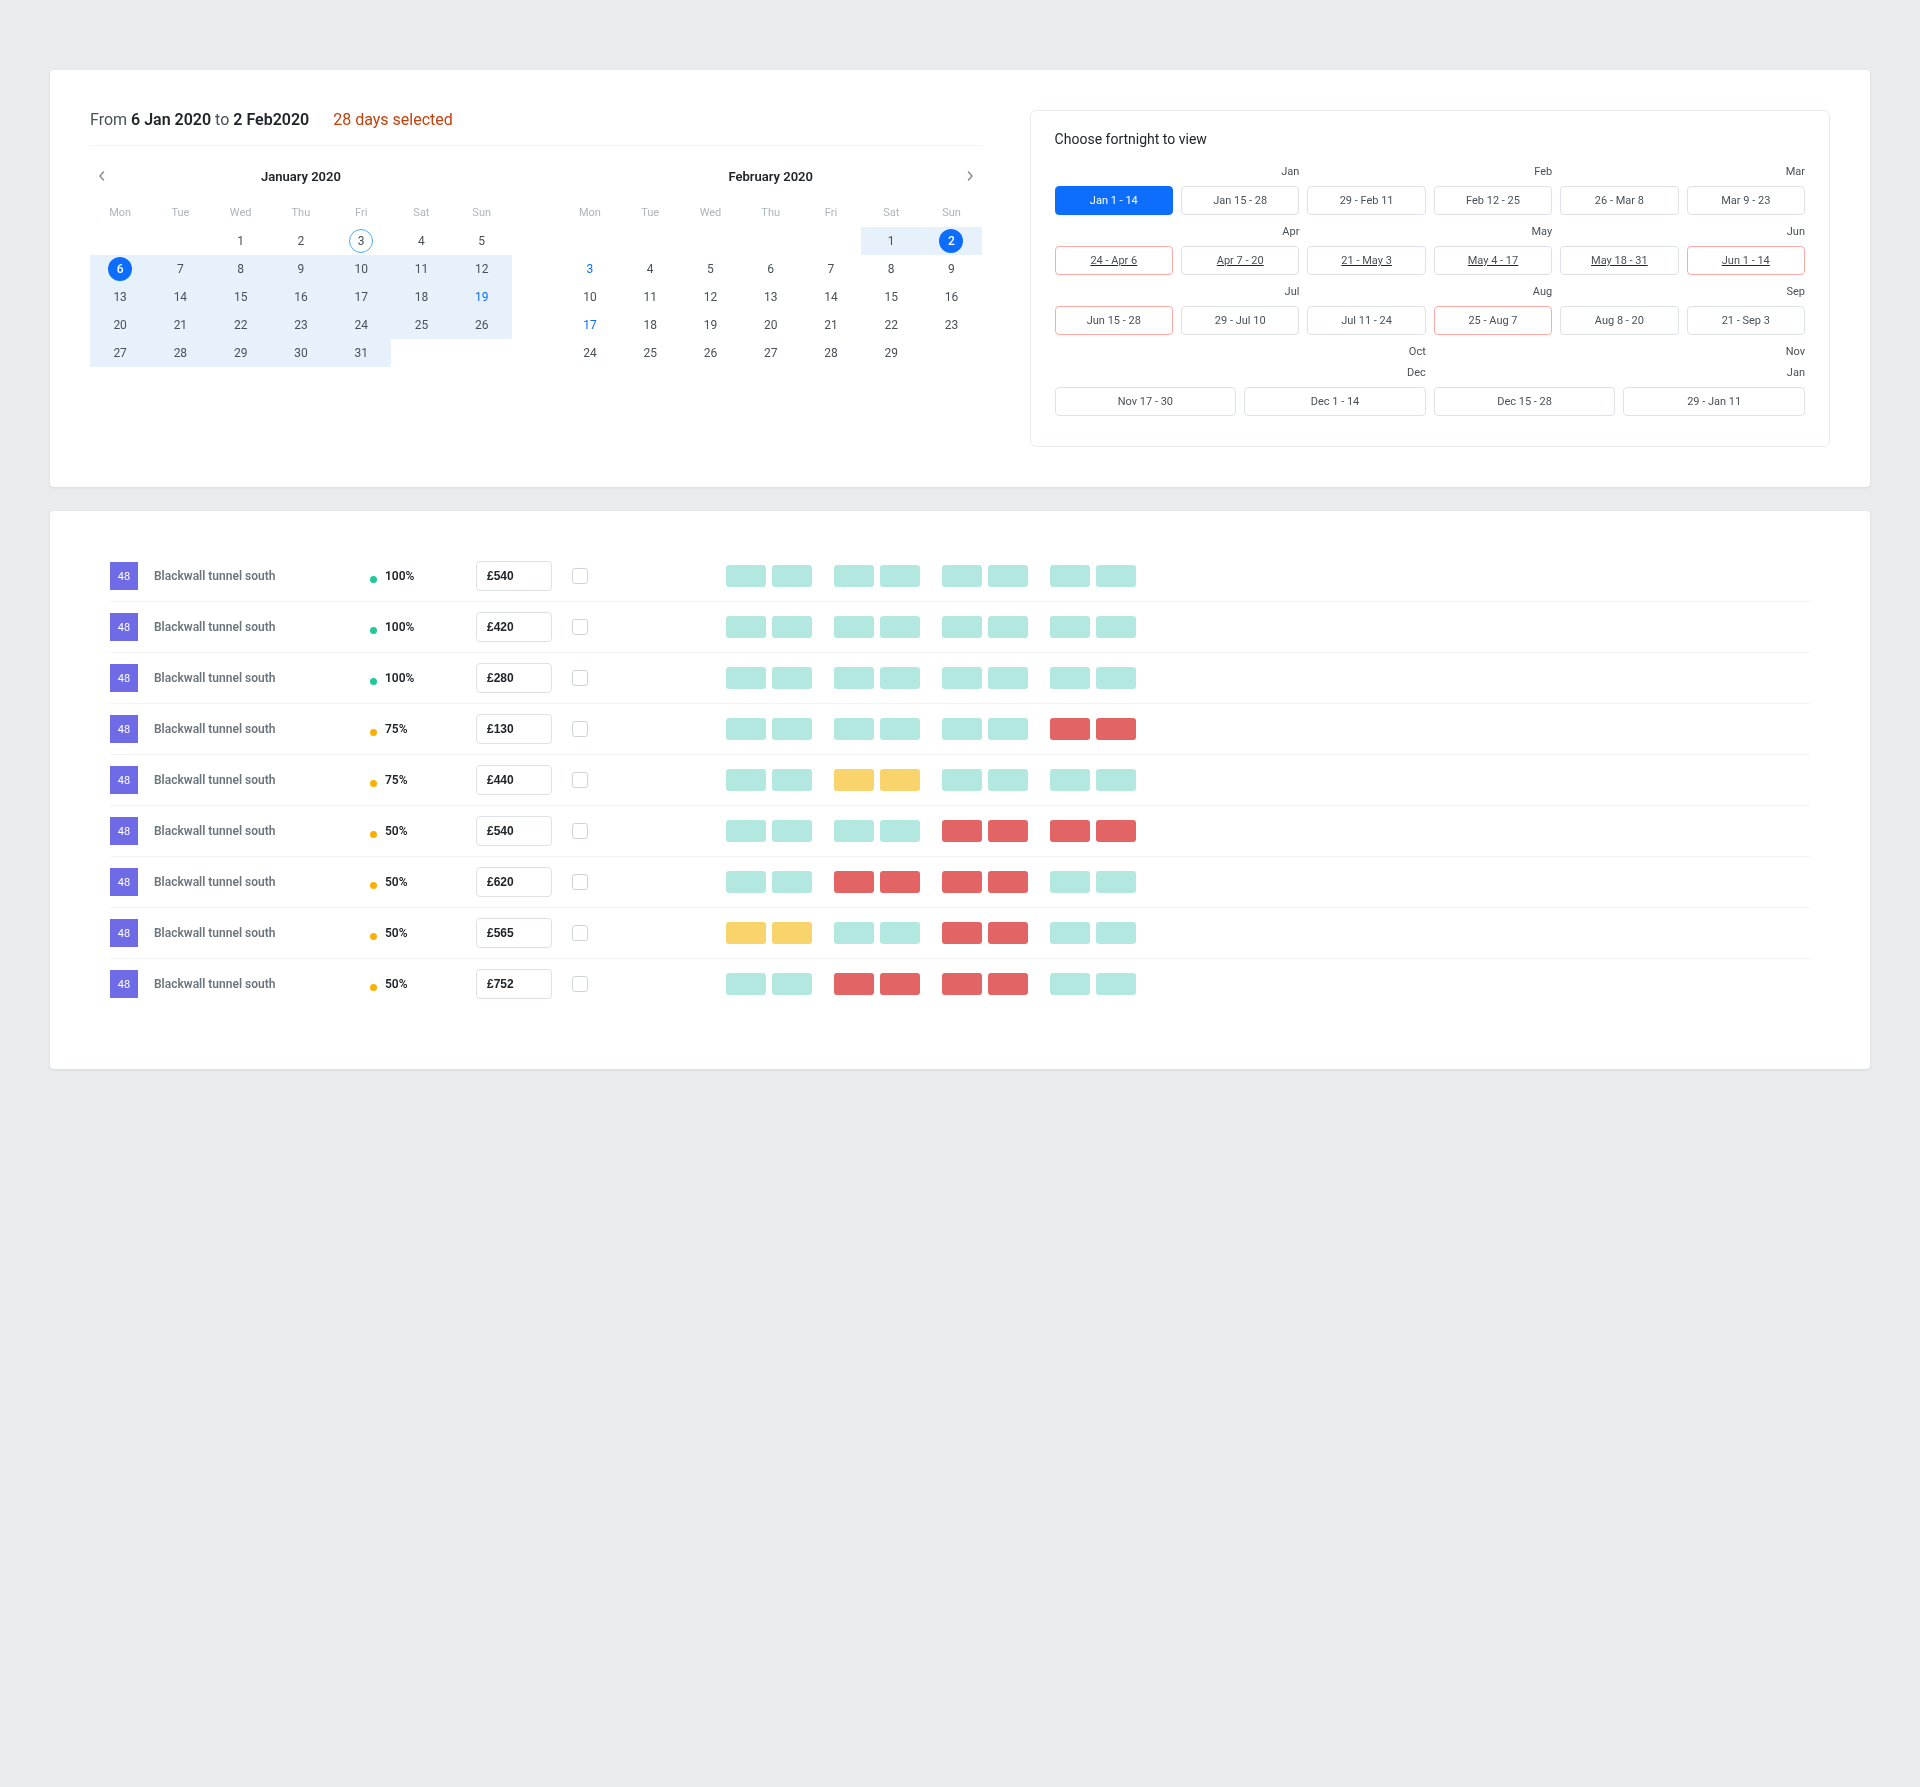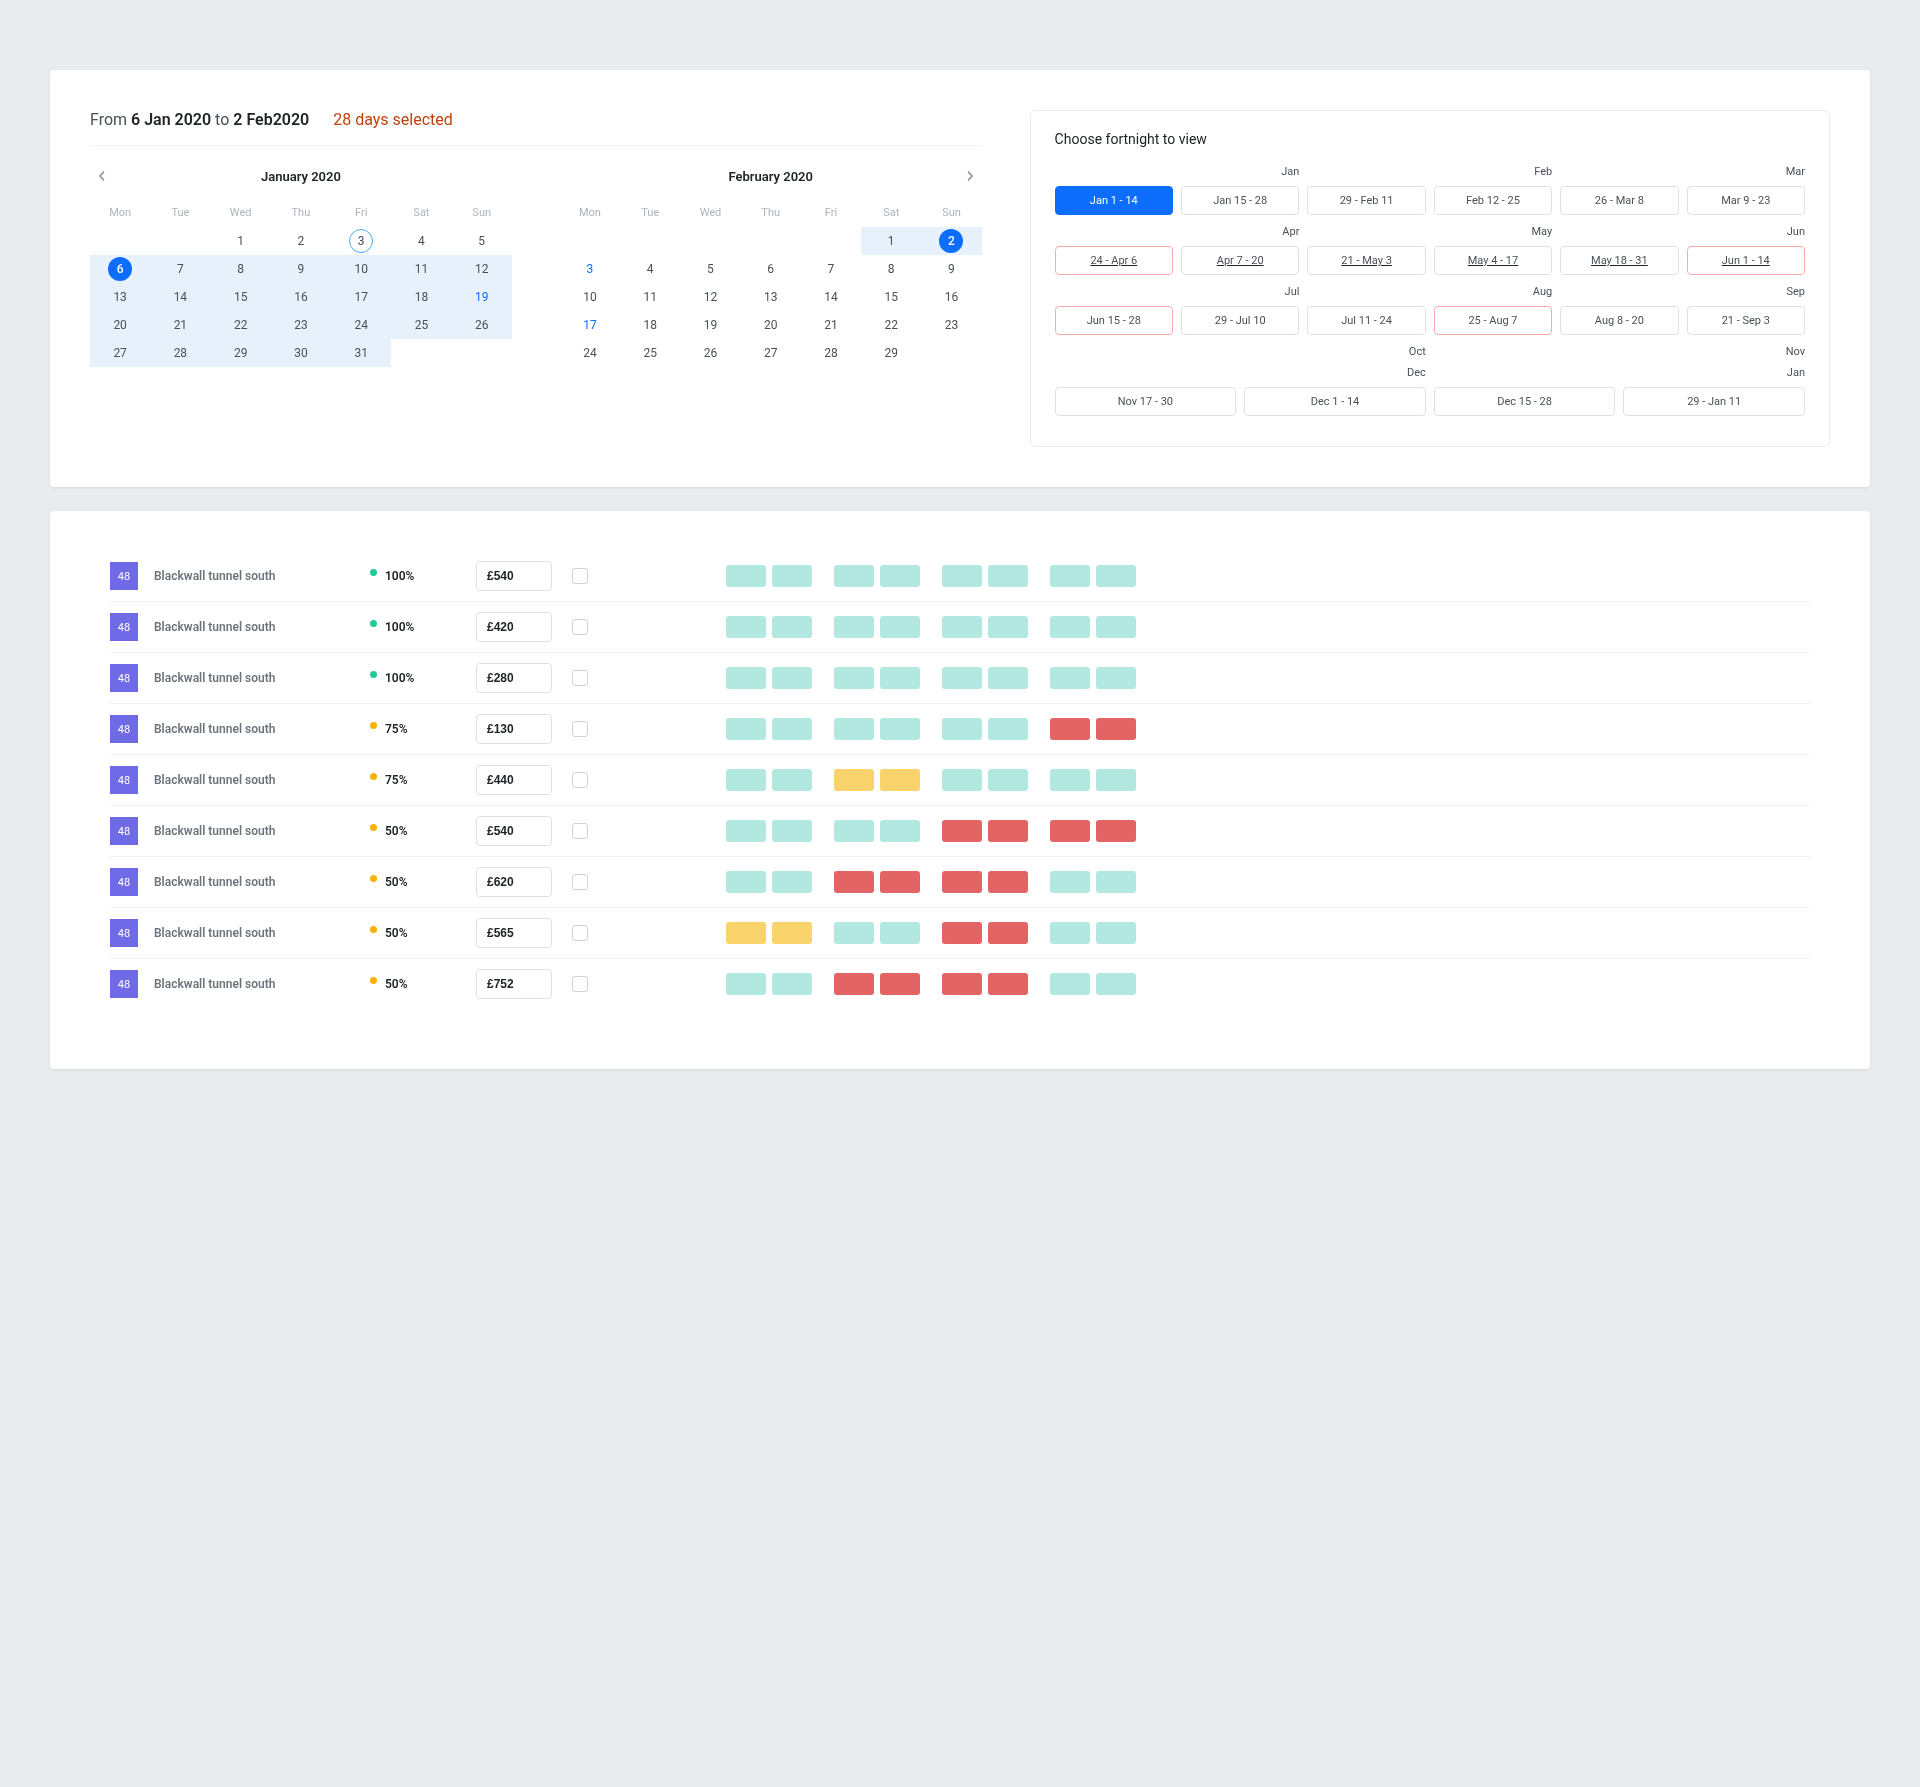--- a/index.html
+++ b/index.html
@@ -39,21 +39,21 @@
 .fn-month-label { font-size: 11px; color: #495057; text-align: right; margin-bottom: 4px; }
 .fn-chip { font-size: 11px; color: #495057; border: 1px solid #dee2e6; border-radius: 4px; padding: 7px 6px; text-align: center; cursor: pointer; white-space: nowrap; }
 .fn-chip.active { background: #0d6efd; color: #fff; border-color: #0d6efd; }
 .fn-chip.highlighted { border-color: #ffa8a8; }
 
 .table-card { padding: 40px 60px 60px; }
 .trow { display: flex; align-items: center; border-bottom: 1px solid #f1f3f5; padding: 10px 0; gap: 16px; }
 .trow:last-child { border-bottom: none; }
 .badge-num { width: 28px; height: 28px; background: #6f6ae6; color: #fff; font-size: 11px; font-weight: 400; border-radius: 0; display: flex; align-items: center; justify-content: center; }
 .tname { width: 200px; font-size: 12px; color: #6c757d; font-weight: 600; }
-.tpct { width: 90px; font-size: 12px; font-weight: 600; color: #212529; display: flex; align-items: flex-start; gap: 8px; }
+.tpct { width: 90px; font-size: 12px; font-weight: 600; color: #212529; display: flex; align-items: flex-end; gap: 8px; }
 .dot { width: 7px; height: 7px; border-radius: 50%; }
 .dot.teal { background: #20c997; }
 .dot.yellow { background: #fab005; }
 .tprice { width: 80px; }
 .price-input { width: 76px; font-size: 12px; font-weight: 600; border: 1px solid #dee2e6; border-radius: 4px; padding: 7px 10px; color: #212529; }
 .tcheck { width: 22px; }
 .tcheck .box { width: 16px; height: 16px; border: 1px solid #ced4da; border-radius: 3px; }
 .spacer { width: 100px; }
 .slots { display: flex; gap: 6px; flex: 1; }
 .slot { width: 40px; height: 22px; border-radius: 3px; }

